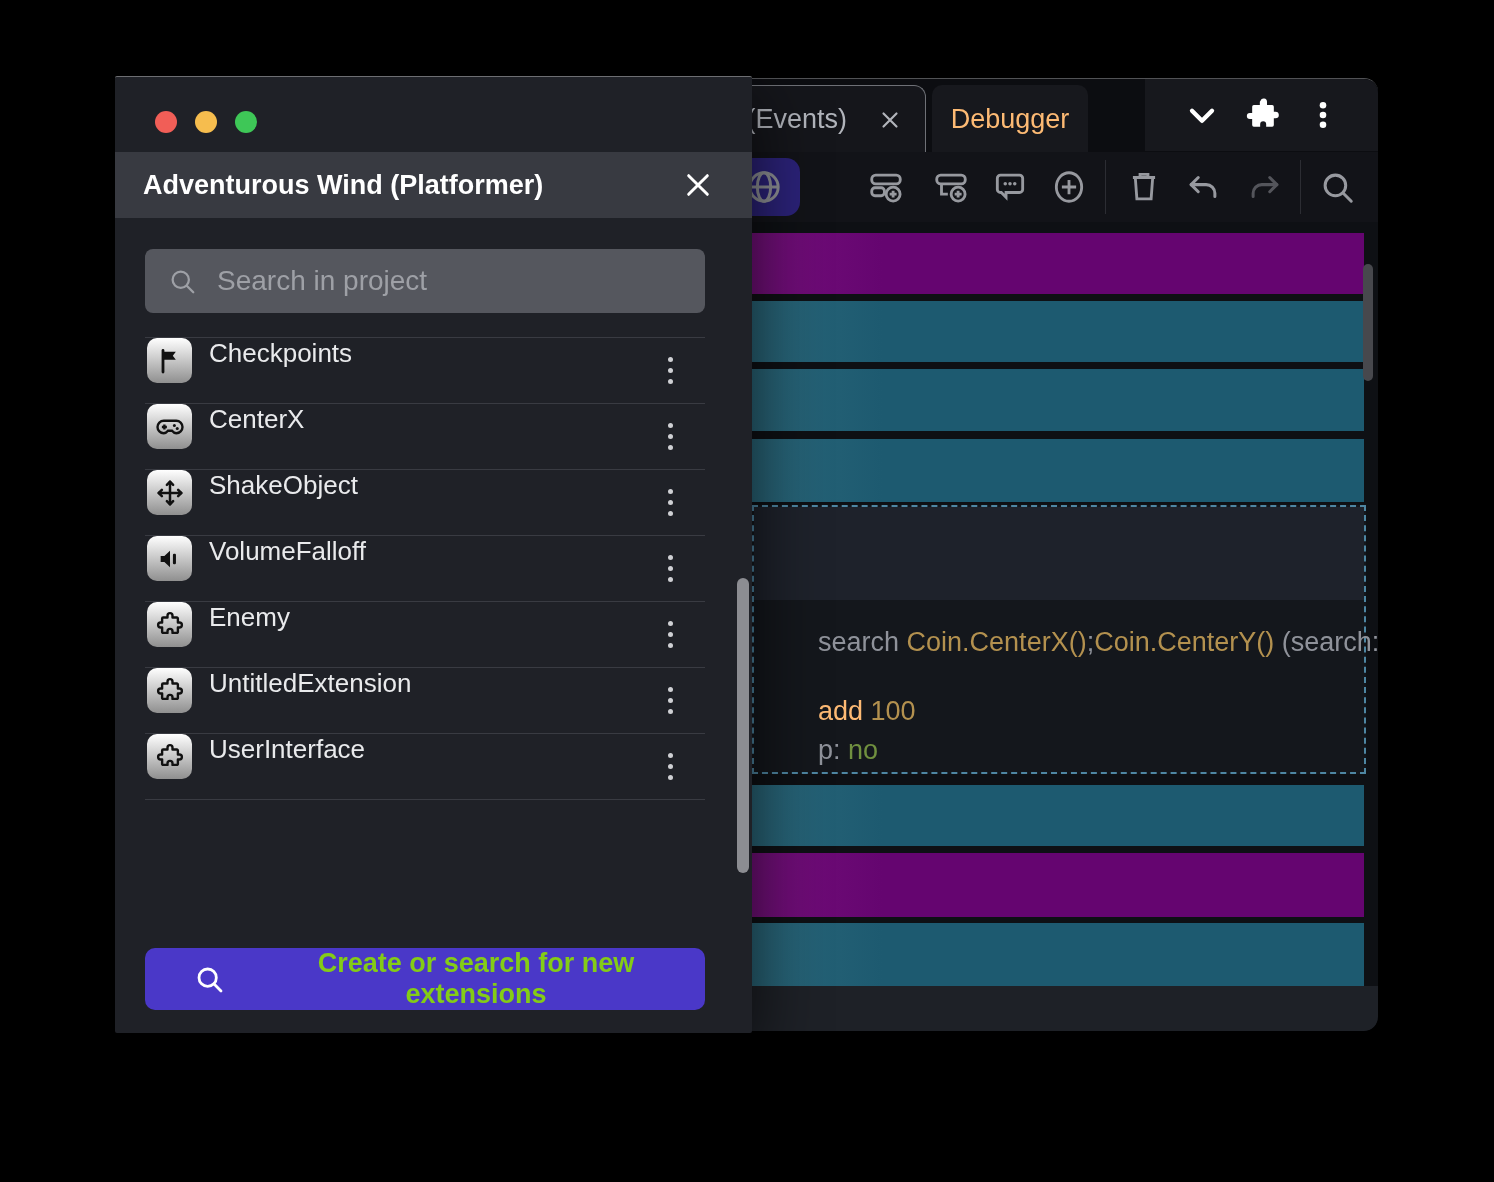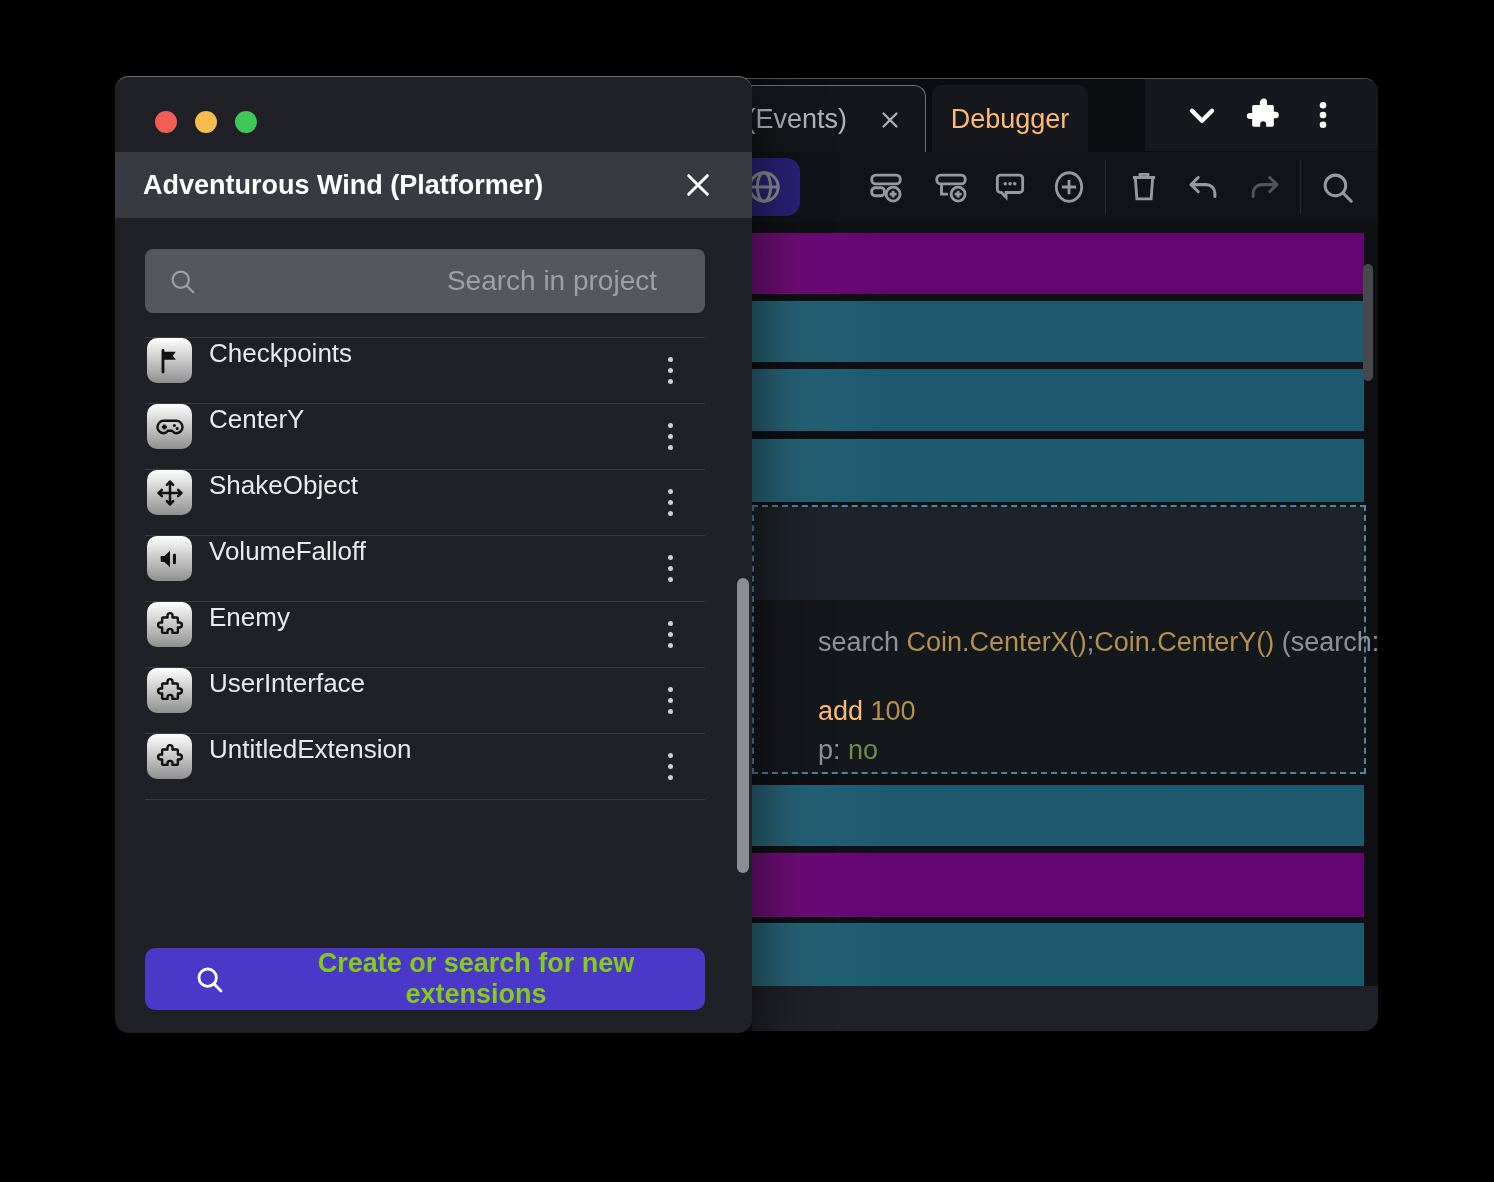--- a/index.html
+++ b/index.html
@@ -39,37 +39,37 @@
   .ev-cond{position:absolute;left:0;top:0;width:100%;height:93px;background:#1e222b;}
   .code-line{position:absolute;left:4px;font-size:27px;white-space:pre;}
   .c-gray{color:#8f929a;} .c-gold{color:#b3914f;} .c-purple{color:#fdba74;margin-top:12px;} .c-green{color:#70903f;}
   .ev-footer{position:absolute;left:152px;right:0;top:907px;height:45px;background:#1e2127;
     border-bottom-right-radius:14px;}
   .ev-scrollbar{position:absolute;right:5px;top:185px;width:10px;height:117px;
     background:#47484d;border-radius:5px;}
 
   
   .modal{position:absolute;left:115px;top:76px;width:637px;height:956px;background:#1f2127;
-    border-radius:14px;border-top:1px solid rgba(255,255,255,.35);
+    border-radius:2px;border-top:1px solid rgba(255,255,255,.35);
     box-shadow:0 24px 70px rgba(0,0,0,.7);z-index:10;overflow:hidden;}
   .tl{position:absolute;top:110px;width:22px;height:22px;border-radius:50%;}
   .tl-red{left:155px;background:#f15e57;}
   .tl-yellow{left:195px;background:#f6bd4e;}
   .tl-green{left:235px;background:#3ec757;}
   
   .modal .tl{top:34px;}
   .modal .tl-red{left:40px;} .modal .tl-yellow{left:80px;} .modal .tl-green{left:120px;}
   .modal-header{position:absolute;left:0;top:75px;width:100%;height:66px;background:#383a41;
     display:flex;align-items:center;}
   .modal-title{color:#ffffff;font-size:27px;font-weight:bold;margin-left:28px;}
   .modal-close{position:absolute;right:38px;top:17px;width:32px;height:32px;cursor:pointer;}
   .searchbox{position:absolute;left:30px;top:172px;width:560px;height:64px;background:#55575e;
     border-radius:8px;display:flex;align-items:center;box-sizing:border-box;padding-left:22px;}
   .searchbox input{background:transparent;border:none;outline:none;color:#e8e9ec;
-    font-size:28px;margin-left:18px;width:440px;font-family:"Liberation Sans",sans-serif;text-align:right;}
+    font-size:28px;margin-left:18px;width:440px;font-family:"Liberation Sans",sans-serif;}
   .searchbox input::placeholder{color:#9ea0a6;opacity:1;}
   .ext-list{position:absolute;left:30px;top:260px;width:560px;border-bottom:1px solid #393b42;}
   .ext-row{height:65px;border-top:1px solid #393b42;display:flex;position:relative;}
   .ext-icon{width:45px;height:45px;border-radius:10px;margin-left:2px;
     background:linear-gradient(180deg,#ffffff 0%,#8f8f8f 100%);
     display:flex;align-items:center;justify-content:center;flex-shrink:0;}
   .ext-name{color:#e9eaec;font-size:26px;margin-left:17px;}
   .kebab{position:absolute;right:22px;top:50%;transform:translateY(-50%);width:26px;height:36px;
     display:flex;flex-direction:column;align-items:center;justify-content:center;gap:6px;cursor:pointer;}
   .kebab i{width:5px;height:5px;border-radius:50%;background:#cfd0d4;}
@@ -262,21 +262,21 @@
 
       <div class="ext-row">
         <span class="ext-icon">
           <svg width="30" height="30" viewBox="0 0 24 24" fill="none" stroke="#111" stroke-width="1.9">
               <path d="M7 7h10a5 5 0 0 1 5 5 5 5 0 0 1-5 5c-1.6 0-2.6-1-3.4-2h-3.2c-.8 1-1.8 2-3.4 2a5 5 0 0 1-5-5 5 5 0 0 1 5-5z"></path>
               <path d="M7.5 10v4M5.5 12h4"></path>
               <circle cx="15.5" cy="10.8" r="1.2" fill="#111" stroke="none"></circle>
               <circle cx="17.8" cy="13.2" r="1.2" fill="#111" stroke="none"></circle>
             </svg>
         </span>
-        <span class="ext-name">CenterY</span>
+        <span class="ext-name">CenterX</span>
         <span class="kebab">
             <i></i>
             <i></i>
             <i></i>
           </span>
       </div>
 
 
       <div class="ext-row">
         <span class="ext-icon">
@@ -322,35 +322,35 @@
           </span>
       </div>
 
 
       <div class="ext-row">
         <span class="ext-icon">
           <svg width="30" height="30" viewBox="0 0 24 24" fill="none" stroke="#111" stroke-width="1.9" stroke-linejoin="round">
               <path d="M10 4.5a2 2 0 0 1 4 0V6h3.5a.8.8 0 0 1 .8.8V10h1.2a2 2 0 1 1 0 4H18.3v3.5a.8.8 0 0 1-.8.8H14v-1.2a2 2 0 1 0-4 0v1.2H6.5a.8.8 0 0 1-.8-.8V14H4.5a2 2 0 1 1 0-4h1.2V6.8a.8.8 0 0 1 .8-.8H10z"></path>
             </svg>
         </span>
-        <span class="ext-name">UserInterface</span>
+        <span class="ext-name">UntitledExtension</span>
         <span class="kebab">
             <i></i>
             <i></i>
             <i></i>
           </span>
       </div>
 
       <div class="ext-row">
         <span class="ext-icon">
           <svg width="30" height="30" viewBox="0 0 24 24" fill="none" stroke="#111" stroke-width="1.9" stroke-linejoin="round">
               <path d="M10 4.5a2 2 0 0 1 4 0V6h3.5a.8.8 0 0 1 .8.8V10h1.2a2 2 0 1 1 0 4H18.3v3.5a.8.8 0 0 1-.8.8H14v-1.2a2 2 0 1 0-4 0v1.2H6.5a.8.8 0 0 1-.8-.8V14H4.5a2 2 0 1 1 0-4h1.2V6.8a.8.8 0 0 1 .8-.8H10z"></path>
             </svg>
         </span>
-        <span class="ext-name">UntitledExtension</span>
+        <span class="ext-name">UserInterface</span>
         <span class="kebab">
             <i></i>
             <i></i>
             <i></i>
           </span>
       </div>
 
     </div>
 
     <button class="create-btn">

